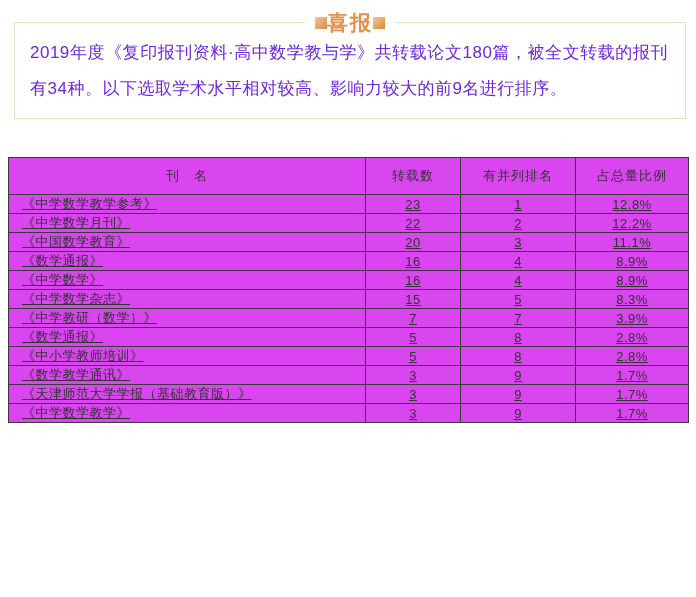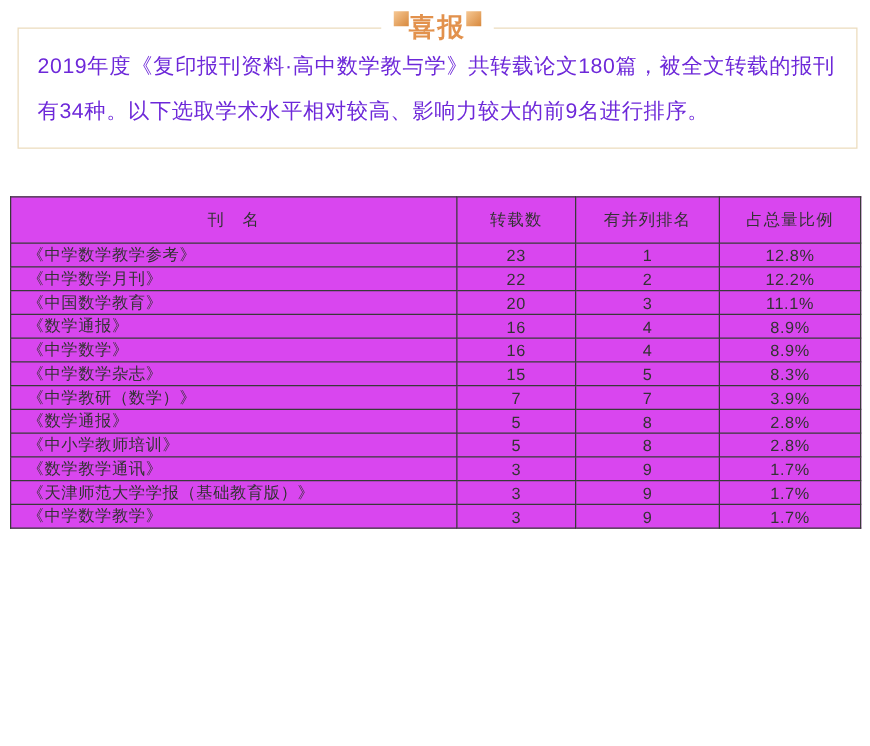--- a/index.html
+++ b/index.html
@@ -15,21 +15,21 @@
   .notice-box {
     position: absolute; left: 14px; top: 22px;
     width: 672px; height: 97px;
     border: 1px solid #ecdcbd;
     background: #fff;
   }
   .notice-title {
     position: absolute; top: -14px; left: 50%;
     transform: translateX(-50%);
     background: #fff; padding: 0 10px;
-    display: flex; gap: 0;
+    display: flex; align-items: center; gap: 0;
     white-space: nowrap;
   }
   .title-text {
     color: #e2914c; font-size: 21px; font-weight: bold;
     letter-spacing: 2px; line-height: 27px;
   }
   .deco-square {
     width: 12px; height: 12px; flex: 0 0 auto;
     background: linear-gradient(135deg, #f6c894 0%, #d8893d 100%);
   }
@@ -47,21 +47,21 @@
     width: 680px; border-collapse: collapse; table-layout: fixed;
     background: #d946ef;
   }
   .rank-table th, .rank-table td {
     border: 1px solid #3a3a3a;
     font-size: 13px; color: #333333;
     font-weight: normal; text-align: center;
     overflow: hidden; white-space: nowrap;
   }
   .rank-table th { height: 37px; letter-spacing: 1px; }
-  .rank-table td { height: 17px; letter-spacing: 0.5px; }
+  .rank-table td { height: 17px; letter-spacing: 0.5px; text-decoration: underline; }
   .rank-table td.c-name { text-align: left; padding-left: 13px; }
   .col-name { width: 357px; }
   .col-count { width: 95px; }
   .col-rank { width: 115px; }
   .col-share { width: 113px; }
 </style>
 </head>
 <body>
 
 <div class="page">

